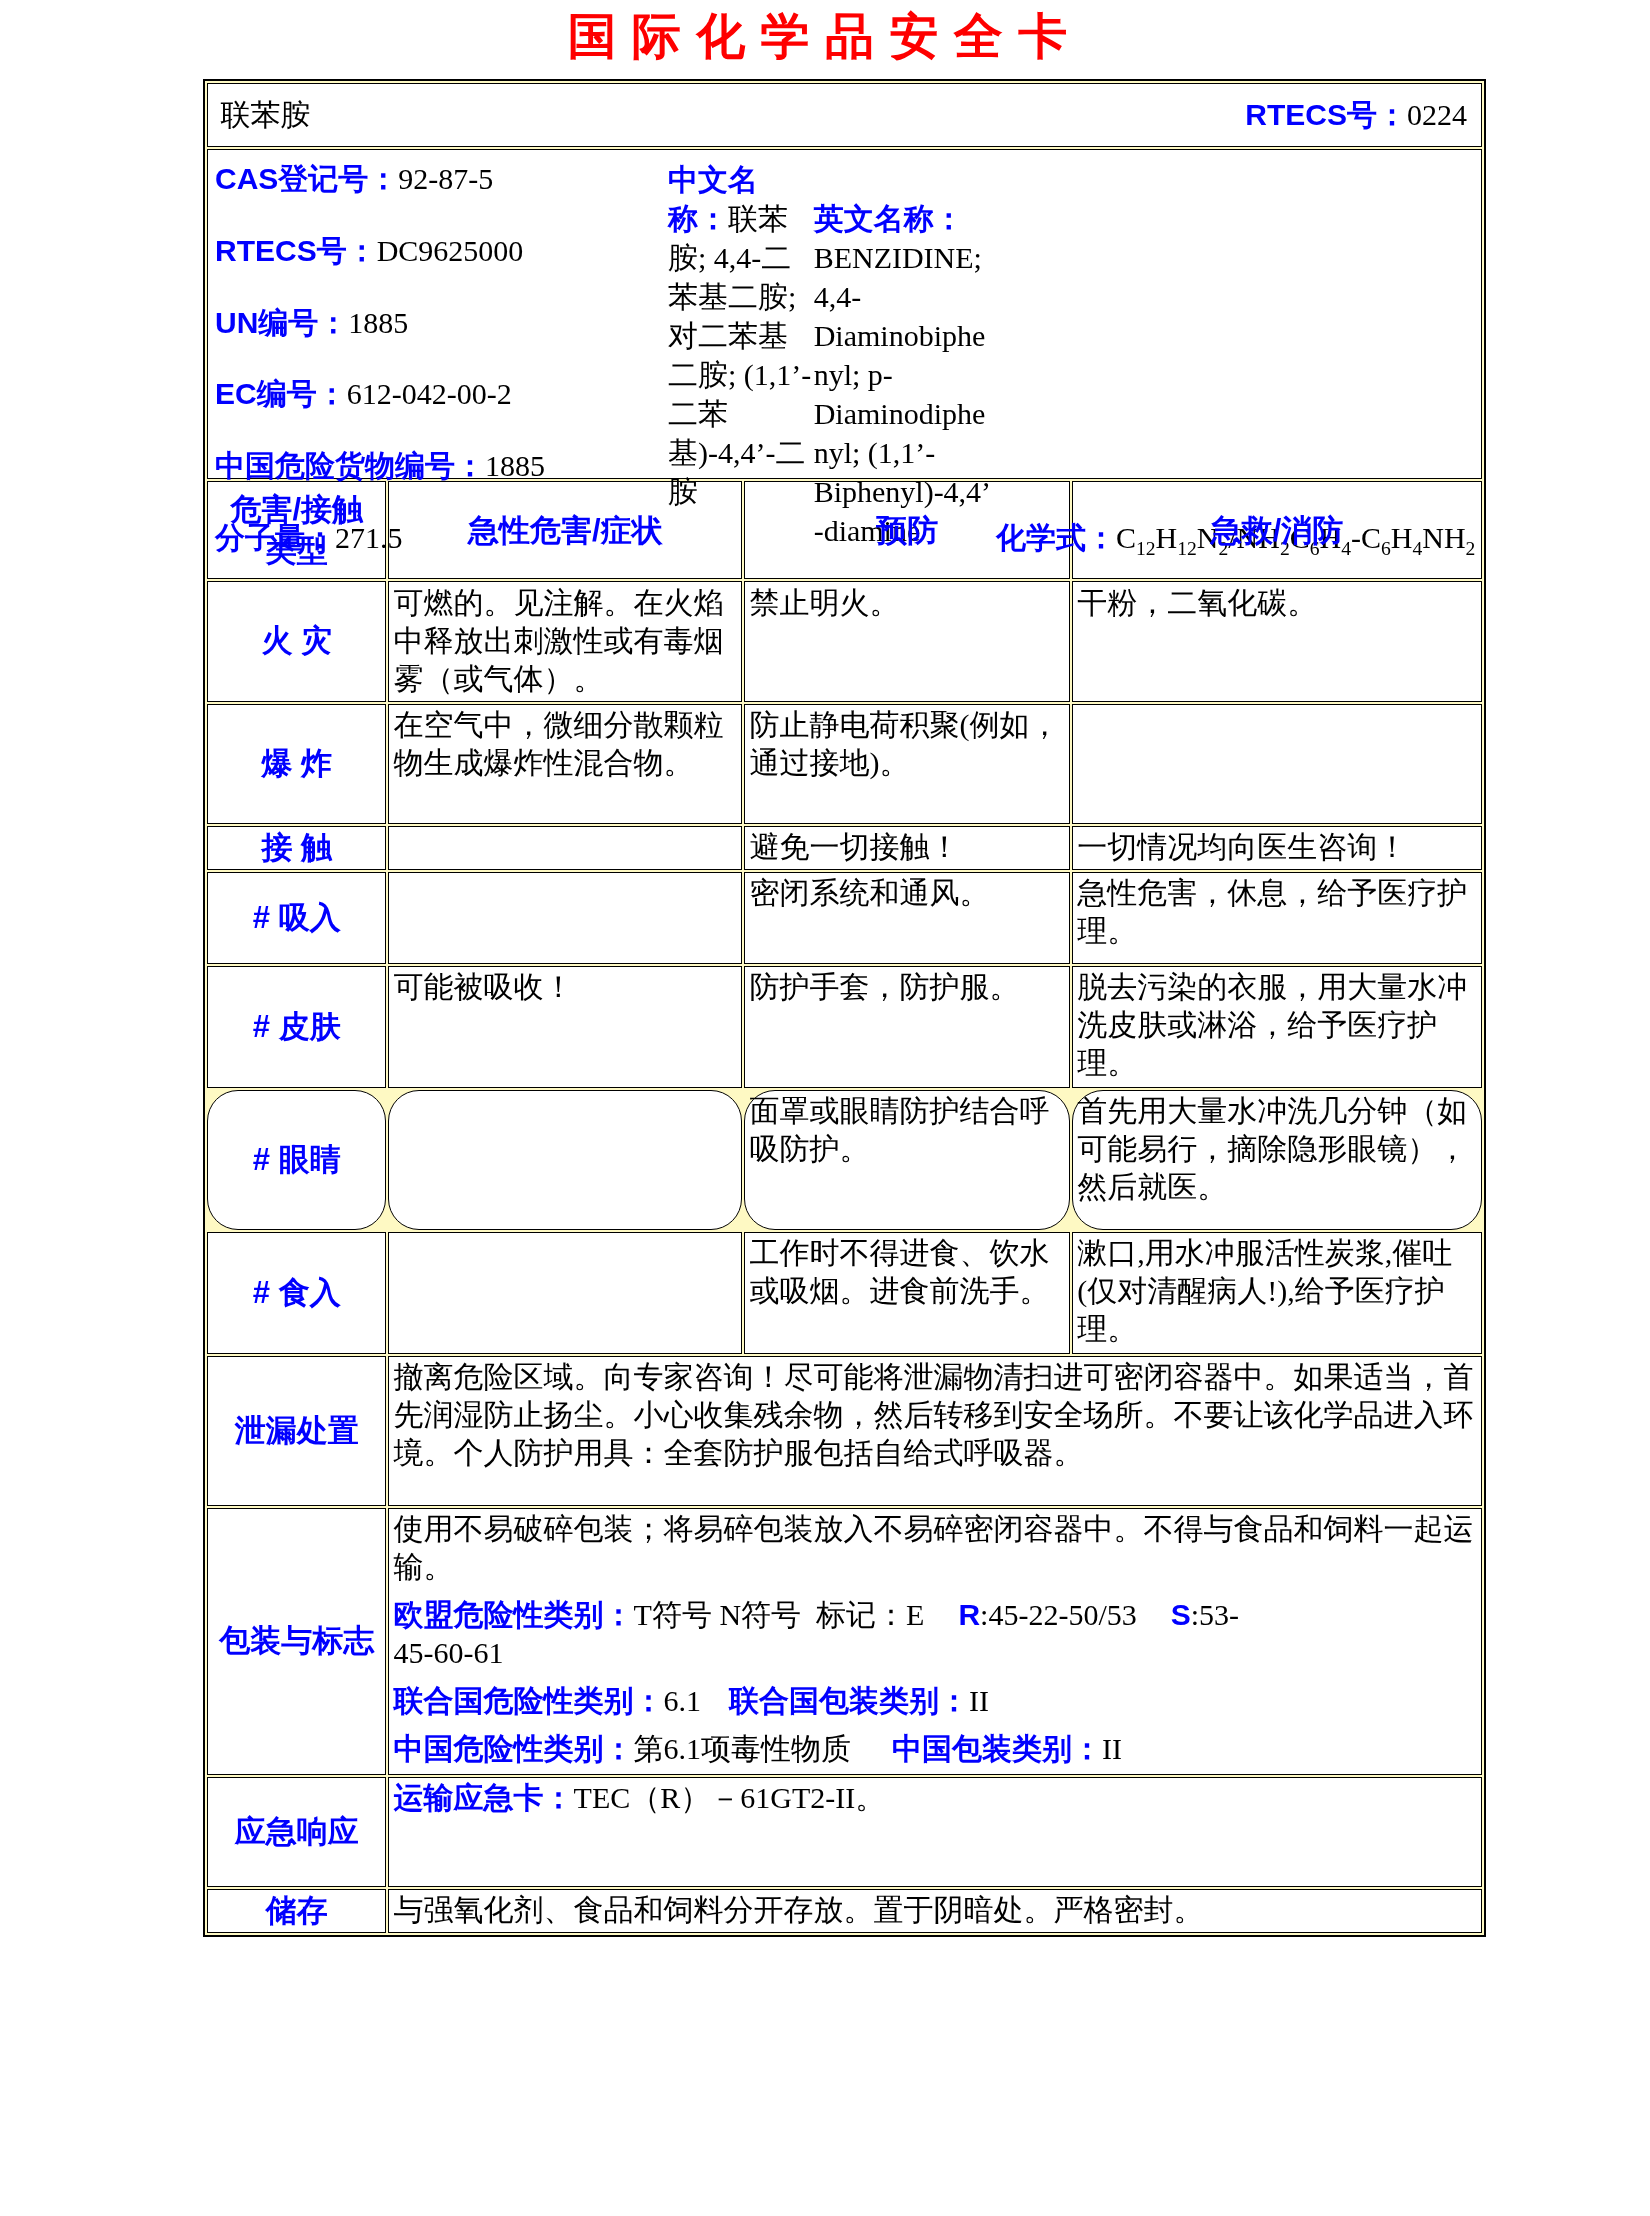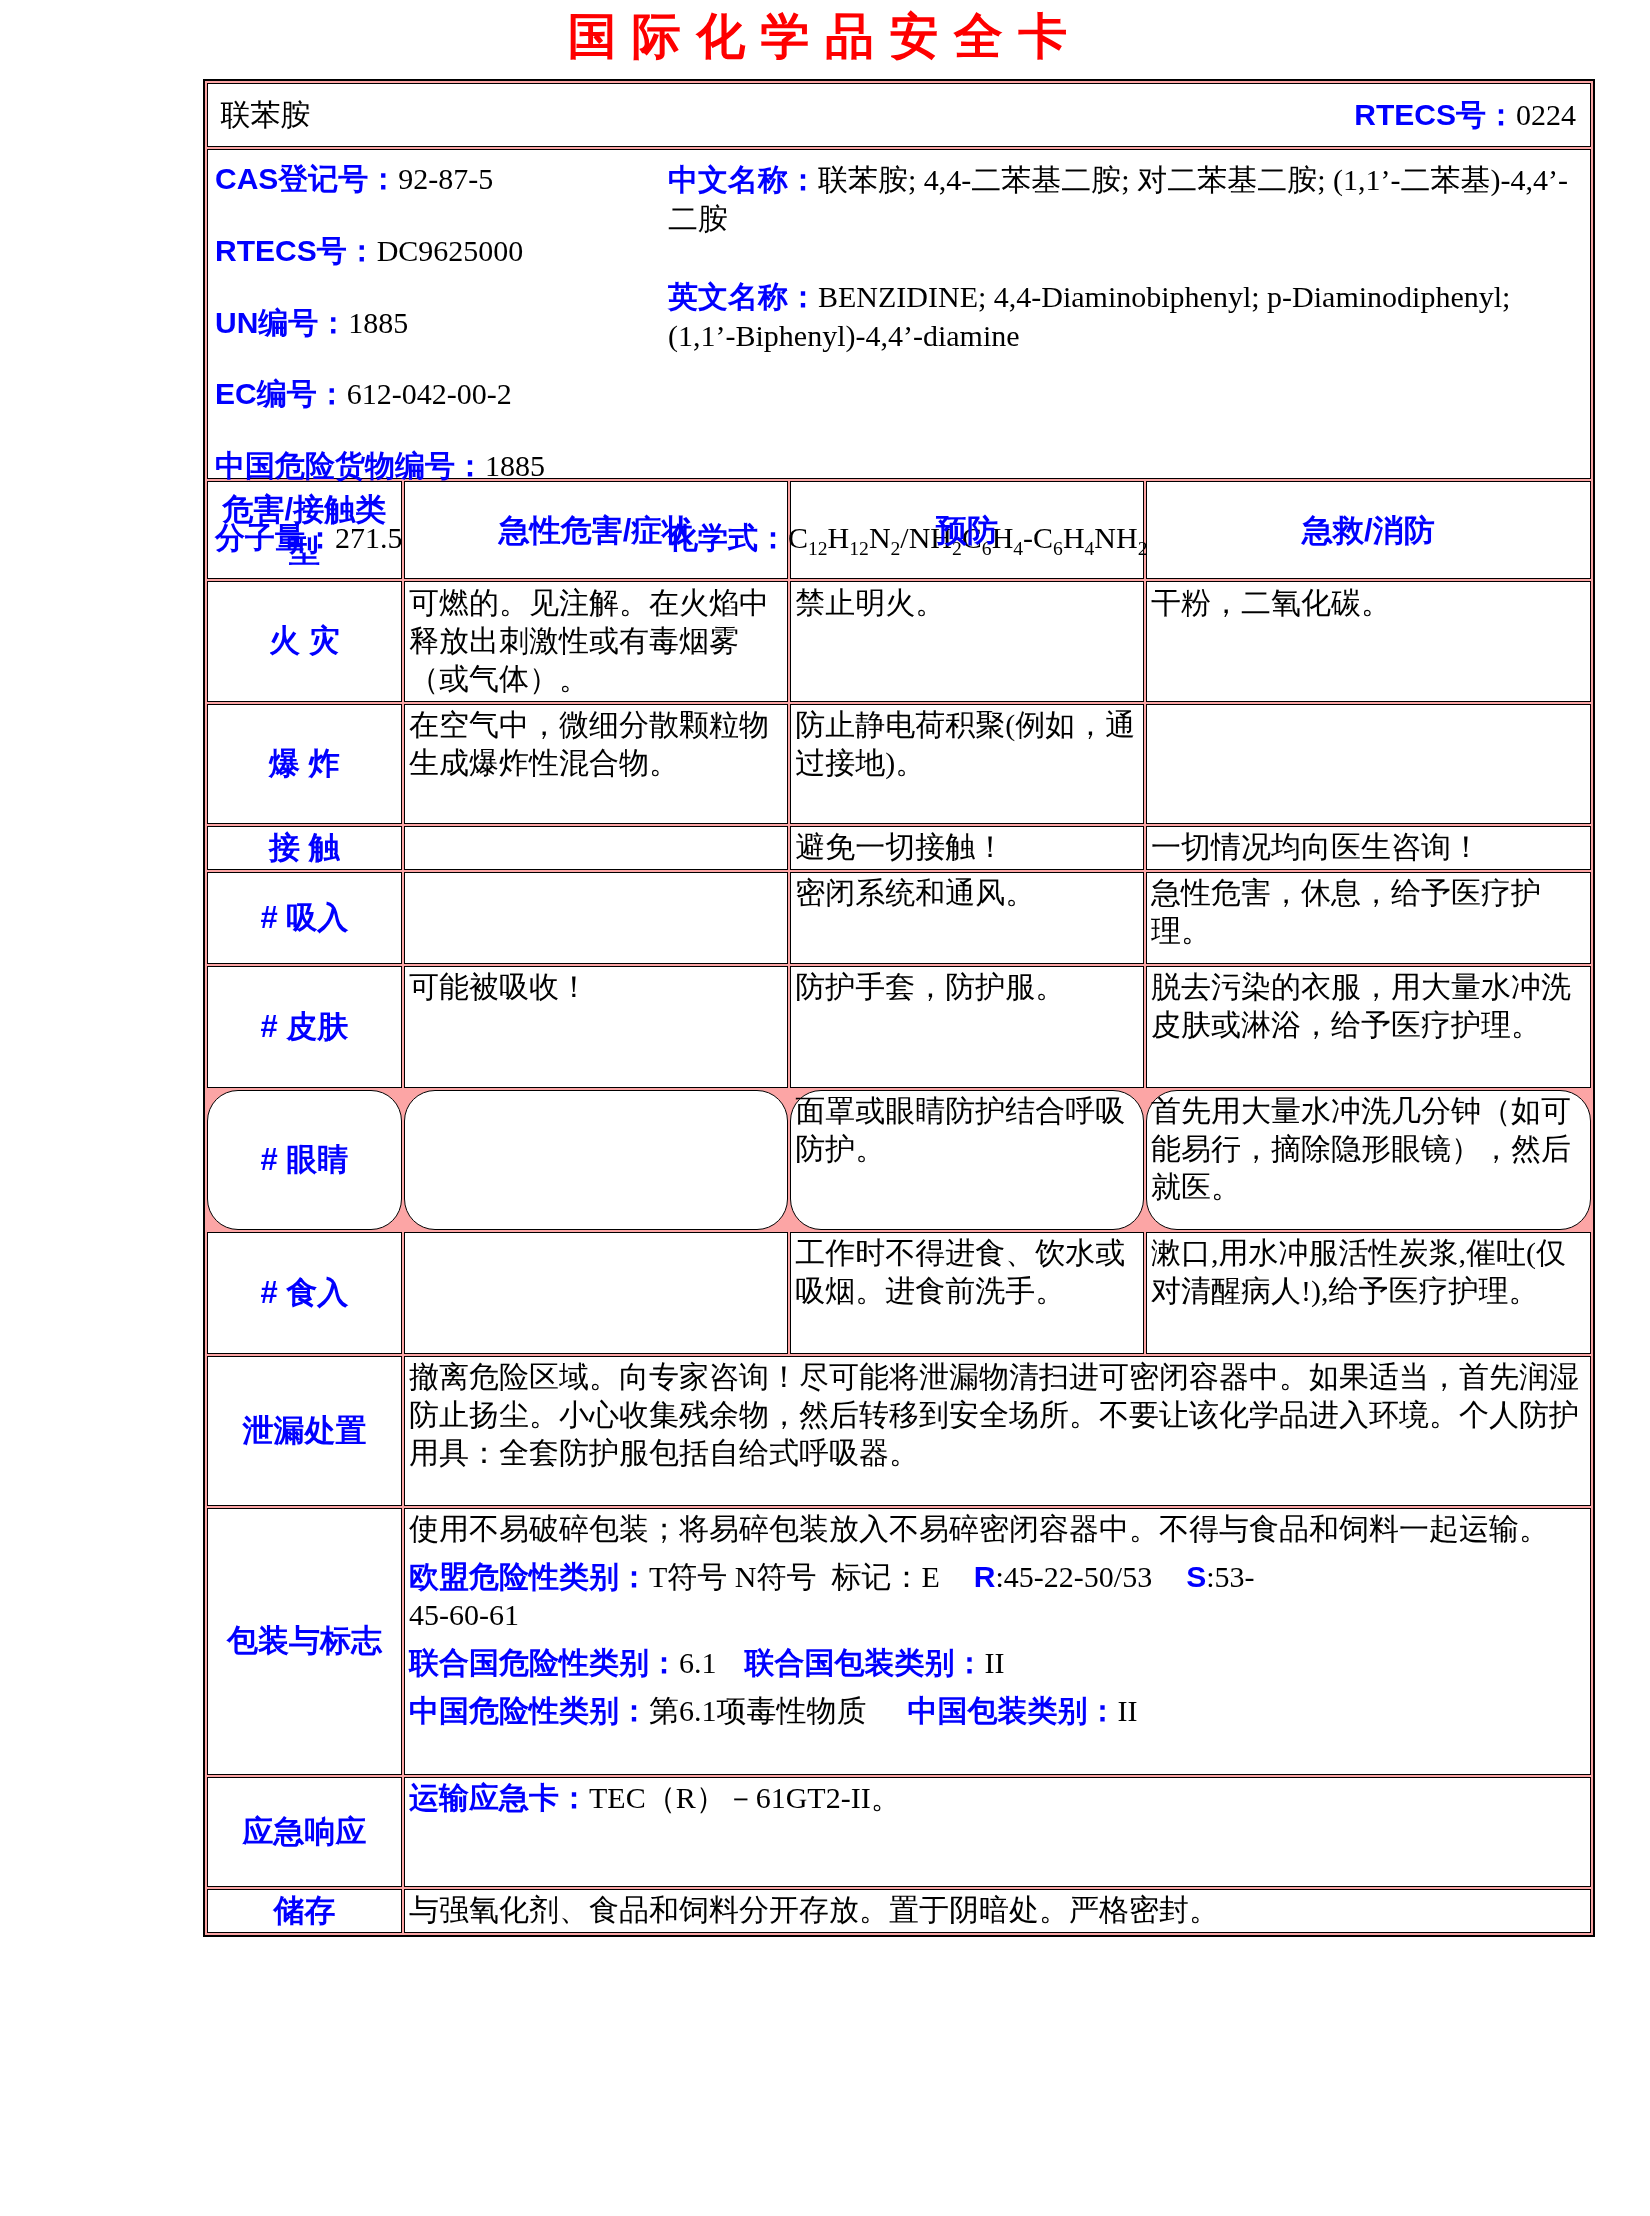--- a/index.html
+++ b/index.html
@@ -21,26 +21,26 @@
     font-family: "Liberation Sans", "DejaVu Sans", sans-serif;
     font-weight: bold;
     font-size: 49px;
     line-height: 56px;
     letter-spacing: 15.4px;
     color: #fe0000;
     white-space: nowrap;
   }
   table.card {
     margin: 15.4px 0 0 203px;
-    width: 1392px;
+    width: 1283px;
     table-layout: fixed;
     border-collapse: separate;
     border-spacing: 2.1px;
     border: 2.8px solid #000000;
-    background: #fca5a5;
+    background: #fef9c3;
   }
   td {
     border: 1.4px solid #000000;
     box-sizing: border-box;
     font-size: 30px;
     line-height: 38px;
     vertical-align: top;
     padding: 1.4px 5.6px 2.8px 4.2px;
     background: #ffffff;
     word-break: break-word;
@@ -52,21 +52,21 @@
   }
   
   tr.r-name td { height: 64px; vertical-align: middle; }
   .name-row { display: flex; justify-content: space-between; align-items: center; padding: 0 8.4px; }
   
   tr.r-id td { height: 330px; padding: 9.8px 5.6px 7px 7px; }
   .id-grid { display: grid; grid-template-columns: 453px 1fr; height: 308px; }
   .id-left { display: flex; flex-direction: column; gap: 19px; }
   .id-line { margin-bottom: 14.7px; white-space: nowrap; }
   .id-left .mw { margin-top: auto; margin-bottom: 0; }
-  .id-right { display: flex; flex-direction: column; }
+  .id-right { display: flex; flex-direction: row; }
   .id-para { line-height: 39px; }
   .id-para.en { margin-top: 39px; }
   .id-right .formula { margin-top: auto; margin-bottom: 0; white-space: nowrap; }
   .formula sub { font-size: 19.6px; line-height: 0; }
   
   tr.r-head td {
     height: 98px;
     vertical-align: middle;
     text-align: center;
     font-family: "Liberation Sans", "DejaVu Sans", sans-serif;

